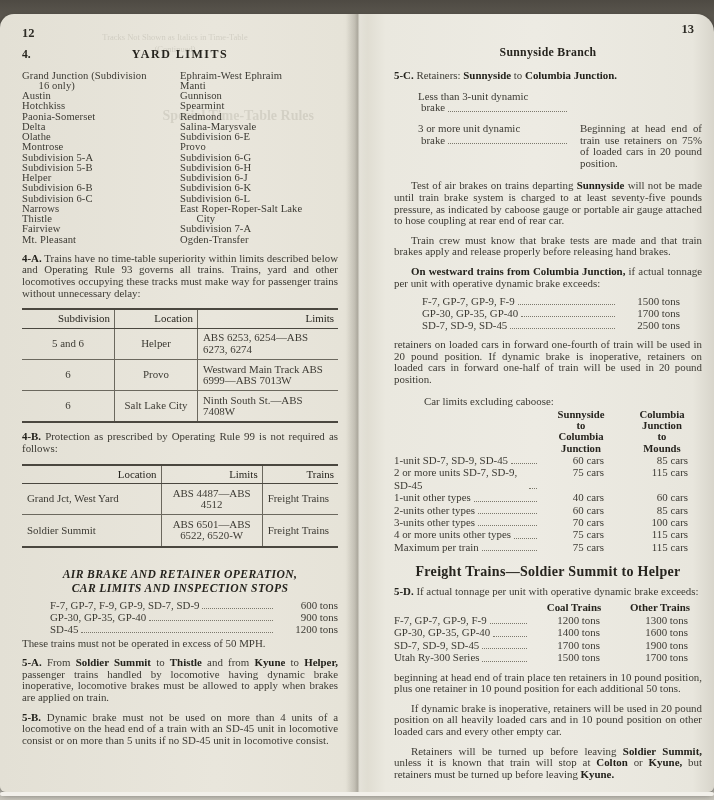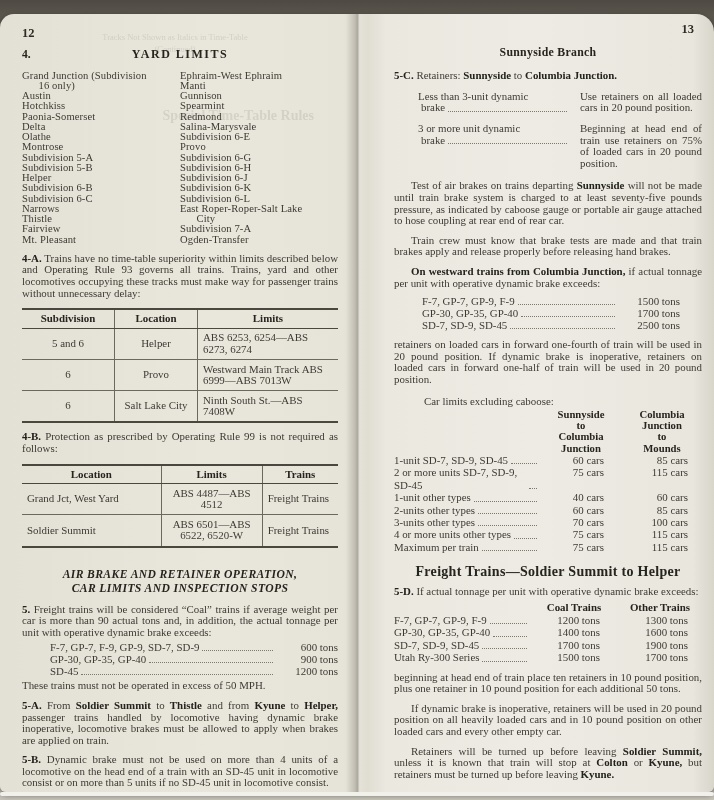--- a/index.html
+++ b/index.html
@@ -29,21 +29,21 @@
   .sec-title{display:block;text-align:center;font-weight:bold;font-size:12px;letter-spacing:1.5px;color:#26241e;}
   .two-col{display:flex;margin-top:8px;}
   .two-col .col{white-space:pre-wrap;font-size:10.6px;line-height:10.25px;letter-spacing:.1px;}
   .two-col .col.c1{width:158px;}
   .two-col .col.c2{flex:1;}
   .para{margin:8px 0 0 0;text-align:justify;}
   .para.indent{text-indent:17px;}
   .b{font-weight:bold;color:#23221c;}
   table.ruled{width:100%;border-collapse:collapse;margin-top:9px;
     border-top:2px solid #4a473f;border-bottom:2px solid #4a473f;font-size:10.9px;}
-  table.ruled th{border-bottom:1.4px solid #4a473f;font-weight:bold;color:#26241e;padding:3px 4px;text-align:center;}
+  table.ruled th{border-bottom:1.4px solid #4a473f;font-weight:normal;color:#26241e;padding:3px 4px;text-align:right;}
   table.ruled td{border-top:1px solid #6b685e;padding:3.5px 5px;vertical-align:middle;}
   table.ruled th+th,table.ruled td+td{border-left:1px solid #6b685e;}
   .t-center{text-align:center;}
   .center-head{margin-top:20px;text-align:center;font-weight:bold;font-size:11.6px;line-height:14px;color:#26241e;letter-spacing:.4px;font-style:italic;}
   .leader-list{margin:3px 0 0 28px;}
   .lrow{display:flex;align-items:baseline;line-height:12px;}
   .lead{flex:1;border-bottom:1.3px dotted #7b786c;margin:0 3px 2px 3px;align-self:flex-end;min-width:8px;}
   .lv{width:62px;text-align:right;white-space:nowrap;}
   .nofi{margin-top:3px;}
   .title-center{margin-top:11px;text-align:center;font-weight:bold;font-size:11.8px;color:#26241e;letter-spacing:.3px;}
@@ -167,21 +167,20 @@
           <td>Freight Trains</td>
         </tr>
       </tbody>
     </table>
 
     <div class="center-head">
       <div>AIR BRAKE AND RETAINER OPERATION,</div>
       <div>CAR LIMITS AND INSPECTION STOPS</div>
     </div>
 
-    <p class="para"><span class="b">5.</span><span>  Freight trains will be considered “Coal” trains if average weight per car is more than 90 actual tons and, in addition, the actual tonnage per unit with operative dynamic brake exceeds:</span></p>
 
     <div class="leader-list">
       <div class="lrow">
         <span>F-7, GP-7, F-9, GP-9, SD-7, SD-9</span>
           <span class="lead"></span>
           <span class="lv">600 tons</span>
       </div>
       <div class="lrow">
         <span>GP-30, GP-35, GP-40</span>
           <span class="lead"></span>
@@ -207,21 +206,20 @@
     <p class="para" style="margin-top:12px"><span class="b">5-C.</span><span> Retainers: </span><span class="b">Sunnyside</span><span> to </span><span class="b">Columbia Junction.</span></p>
 
     <div class="ret-row">
       <div class="ret-left">
         <div>Less than 3-unit dynamic</div>
         <div class="ret-l2">
           <span>brake</span>
             <span class="lead"></span>
         </div>
       </div>
-      <div class="ret-right">Use retainers on all loaded cars in 20 pound position.</div>
     </div>
 
     <div class="ret-row">
       <div class="ret-left">
         <div>3 or more unit dynamic</div>
         <div class="ret-l2">
           <span>brake</span>
             <span class="lead"></span>
         </div>
       </div>

